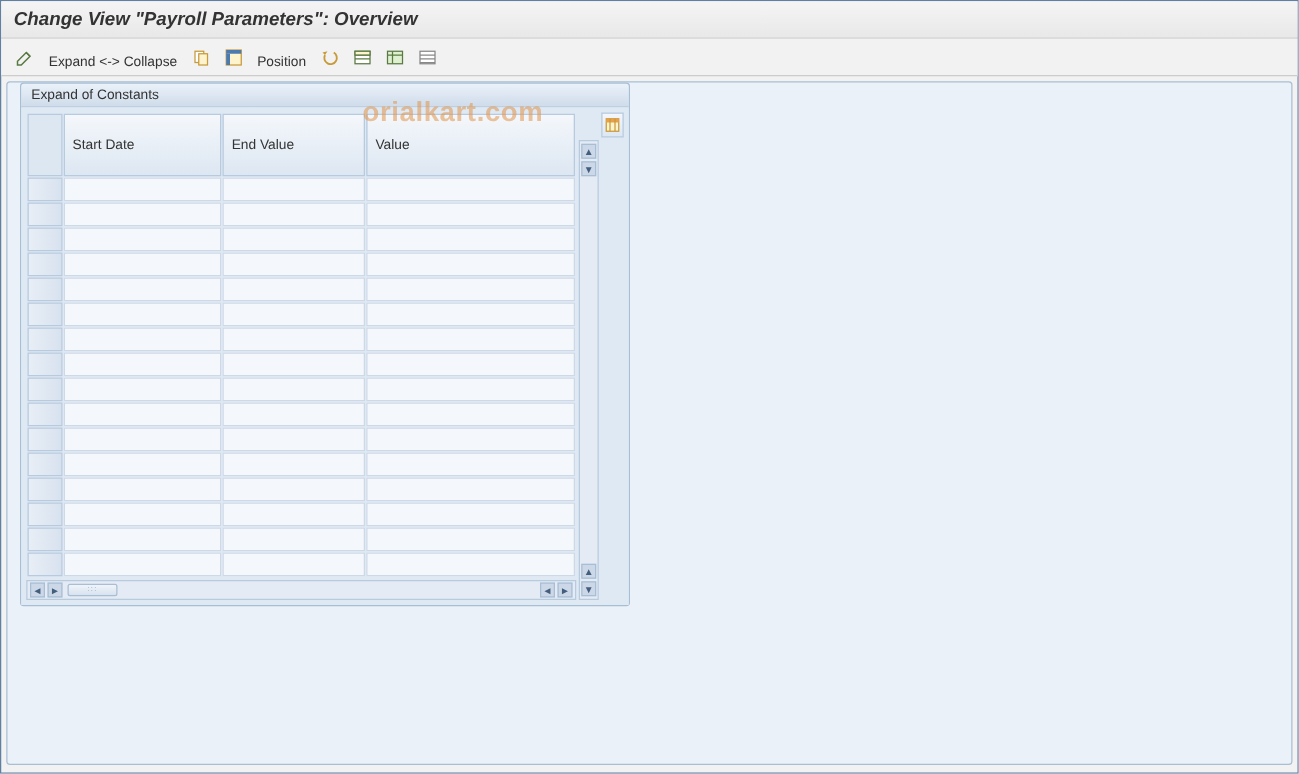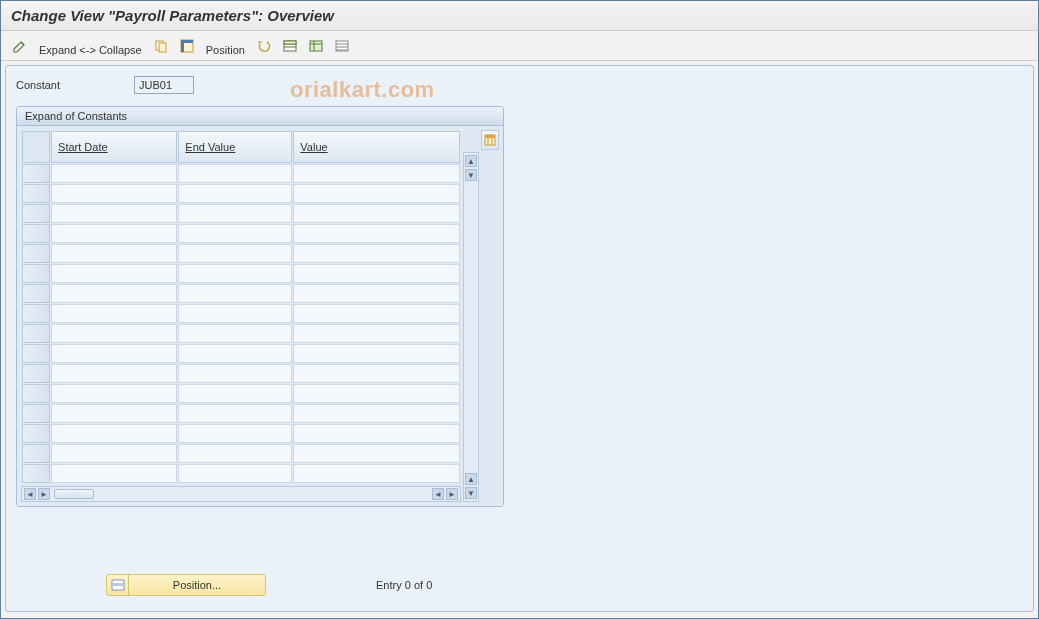--- a/index.html
+++ b/index.html
@@ -131,23 +131,22 @@
       width: 100%;
       table-layout: fixed;
     }
     .grid-table th {
       background: linear-gradient(to bottom, #f4f7fb, #dde7f2);
       border: 1px solid #b8cade;
       font-size: 11px;
       font-weight: normal;
       color: #333;
       text-align: left;
-      padding: 0 6px;
+      padding: 18px 6px;
       height: 32px;
-      text-decoration: underline;
     }
     .grid-table td {
       background: #f4f7fb;
       border: 1px solid #cdd9e7;
       height: 19px;
       padding: 0;
     }
     .grid-table td.row-selector {
       background: linear-gradient(to right, #e8eef6, #d8e2ef);
       border: 1px solid #b8cade;
@@ -356,24 +355,20 @@
           <line x1="2" y1="9" x2="14" y2="9" stroke="#888"></line>
           <line x1="2" y1="12" x2="14" y2="12" stroke="#888"></line>
         </svg>
     </button>
   </div>
 
   <div class="watermark">orialkart.com</div>
 
   <div class="main-content">
 
-    <div class="constant-row">
-      <span class="constant-label">Constant</span>
-      <input class="constant-input" readonly="" value="JUB01" style="">
-    </div>
 
     <div class="panel">
       <div class="panel-header">Expand of Constants</div>
       <div class="panel-body">
         <div class="table-config">
           <svg width="12" height="12" viewBox="0 0 12 12">
               <rect x="1" y="1" width="10" height="10" fill="#fdf3cc" stroke="#c89a3a"></rect>
               <rect x="1" y="1" width="10" height="3" fill="#e8a04a"></rect>
               <line x1="4" y1="1" x2="4" y2="11" stroke="#c89a3a"></line>
               <line x1="8" y1="1" x2="8" y2="11" stroke="#c89a3a"></line>
@@ -512,26 +507,14 @@
             <div class="track"></div>
             <div>
               <div class="arrow pair">▲</div>
               <div class="arrow">▼</div>
             </div>
           </div>
         </div>
       </div>
     </div>
 
-    <div class="bottom-area">
-      <button class="position-btn">
-        <span class="pos-icon">
-          <svg width="14" height="14" viewBox="0 0 14 14">
-              <rect x="1" y="2" width="12" height="10" fill="#fff" stroke="#7a95b5"></rect>
-              <rect x="1" y="5" width="12" height="3" fill="#b8cae0"></rect>
-            </svg>
-        </span>
-        <span class="pos-text">Position...</span>
-      </button>
-      <span class="entry-text">Entry 0 of 0</span>
-    </div>
   </div>
 </div>
 
 </body></html>

